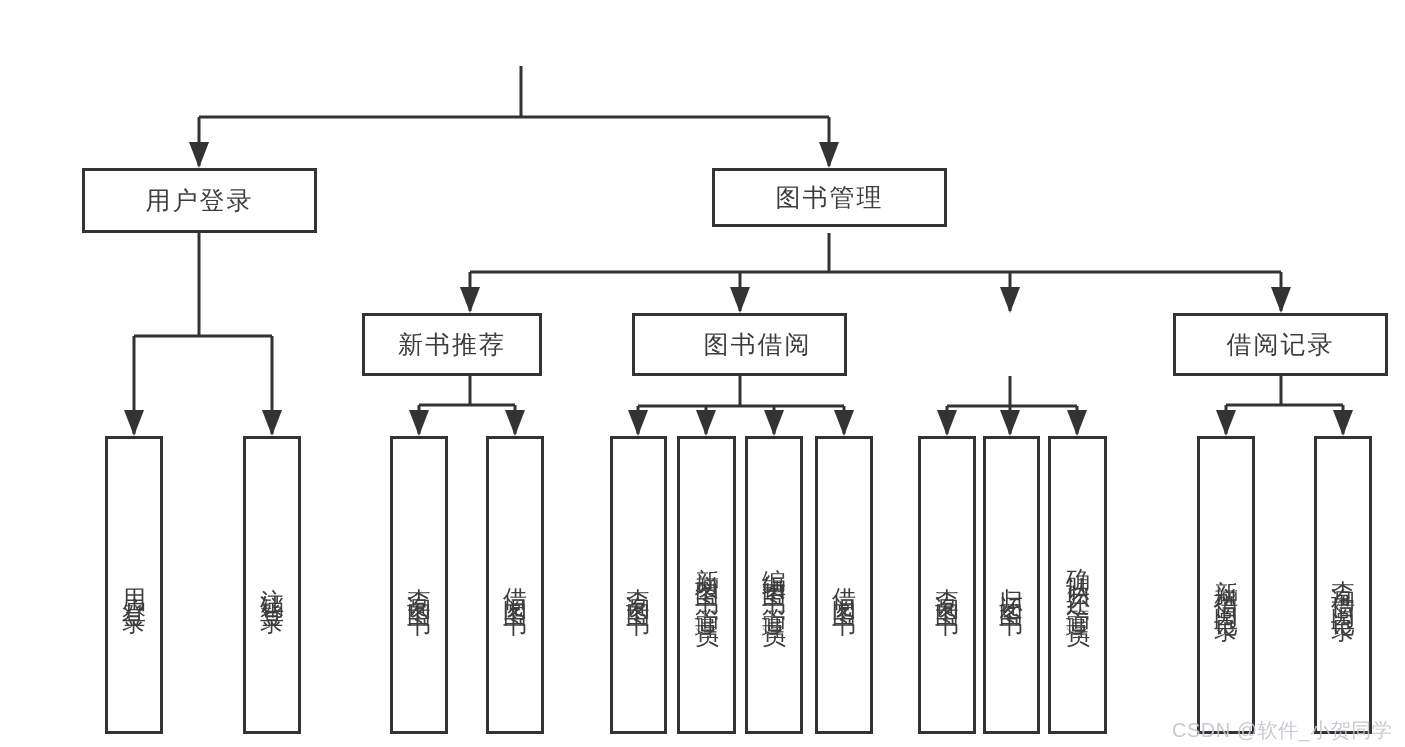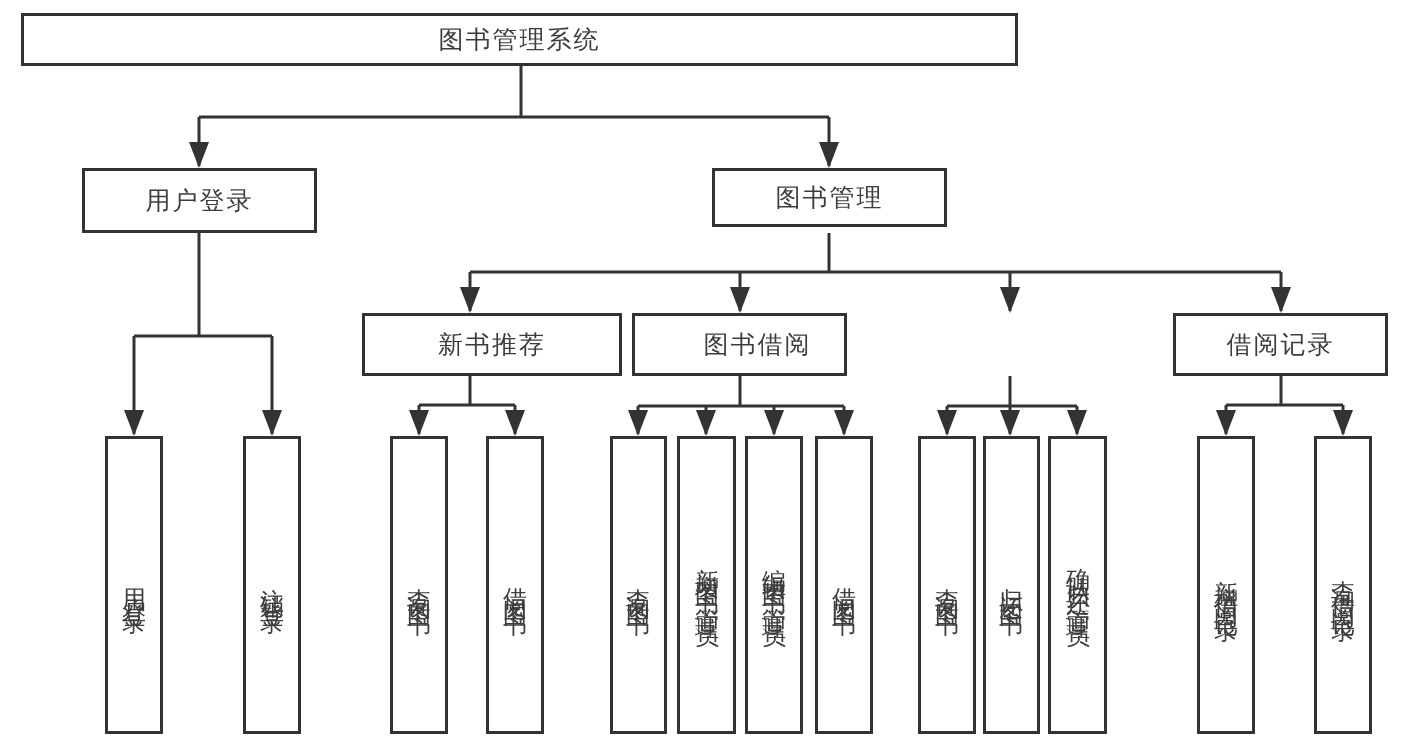--- a/index.html
+++ b/index.html
@@ -115,32 +115,29 @@
     </g>
 
     <g>
       <path d="M1281,376 V405"></path>
       <path d="M1226,405 H1343"></path>
       <path d="M1226,405 V434" marker-end="url(#arw)"></path>
       <path d="M1343,405 V434" marker-end="url(#arw)"></path>
     </g>
   </svg>
 
-  <div class="hbox" style="left:21px;top:13px;width:997px;height:53px;">
-    <span>图书管理系统</span>
-  </div>
 
   <div class="hbox" style="left:82px;top:168px;width:235px;height:65px;">
     <span>用户登录</span>
   </div>
   <div class="hbox" style="left:712px;top:168px;width:235px;height:59px;">
     <span>图书管理</span>
   </div>
 
-  <div class="hbox" style="left:362px;top:313px;width:260px;height:63px;">
+  <div class="hbox" style="left:362px;top:313px;width:180px;height:63px;">
     <span>新书推荐</span>
   </div>
   <div class="hbox" style="left:632px;top:313px;width:215px;height:63px;padding-left:36px;">
     <span>图书借阅</span>
   </div>
   <div class="hbox" style="left:1173px;top:313px;width:215px;height:63px;">
     <span>借阅记录</span>
   </div>
 
   <div class="vbox" style="left:105px;width:58px;">用户登录</div>
@@ -154,14 +151,15 @@
   <div class="vbox" style="left:745px;width:58px;">编辑图书（管理员）</div>
   <div class="vbox" style="left:815px;width:58px;">借阅图书</div>
 
   <div class="vbox" style="left:918px;width:58px;">查询图书</div>
   <div class="vbox" style="left:983px;width:57px;">归还图书</div>
   <div class="vbox" style="left:1048px;width:59px;">确认归还（管理员）</div>
 
   <div class="vbox" style="left:1197px;width:58px;">新增借阅记录</div>
   <div class="vbox" style="left:1314px;width:58px;">查询借阅记录</div>
 
+  <div class="watermark">CSDN @软件_小贺同学</div>
 
 </div>
 
 </body></html>

